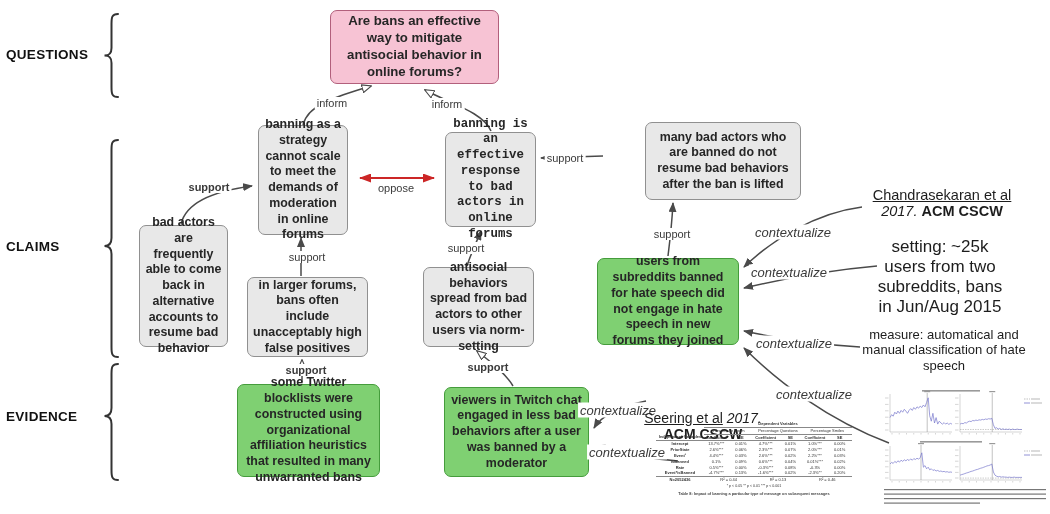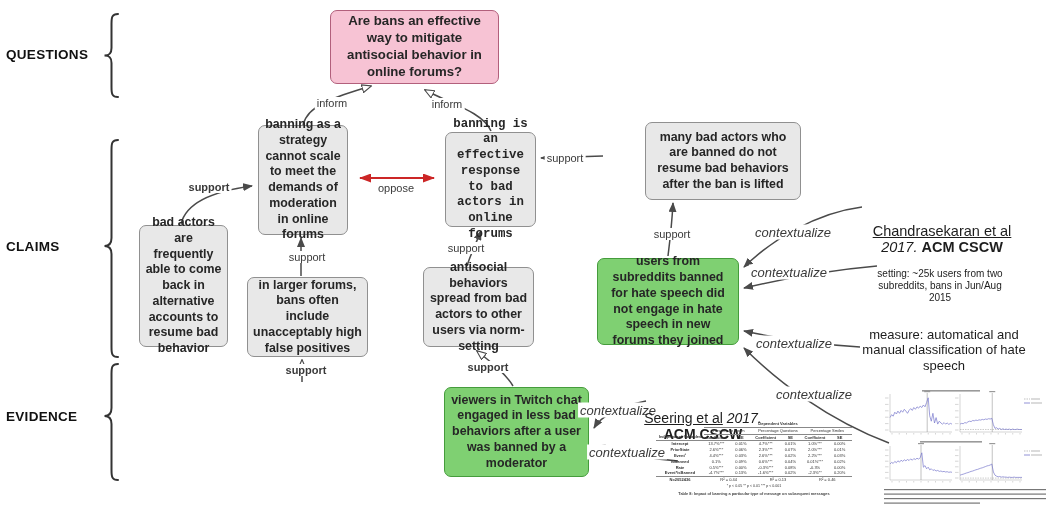--- a/index.html
+++ b/index.html
@@ -84,44 +84,45 @@
   <div class="node q" style="left:330px;top:10px;width:169px;height:74px;">Are bans an effective way to mitigate antisocial behavior in online forums?</div>
 
   <div class="node claim" style="left:258px;top:125px;width:90px;height:110px;">banning as a strategy cannot scale to meet the demands of moderation in online forums</div>
   <div class="node claim" style="left:445px;top:132px;width:91px;height:95px;font-family:Liberation Mono, monospace;">banning is an effective response to bad actors in online forums</div>
   <div class="node claim" style="left:607px;top:122px;width:156px;height:78px;margin-left:38px;">many bad actors who are banned do not resume bad behaviors after the ban is lifted</div>
   <div class="node claim" style="left:139px;top:225px;width:89px;height:122px;">bad actors are frequently able to come back in alternative accounts to resume bad behavior</div>
   <div class="node claim" style="left:247px;top:277px;width:121px;height:80px;">in larger forums, bans often include unacceptably high false positives</div>
   <div class="node claim" style="left:423px;top:267px;width:111px;height:80px;">antisocial behaviors spread from bad actors to other users via norm-setting</div>
 
   <div class="node ev" style="left:597px;top:258px;width:142px;height:87px;">users from subreddits banned for hate speech did not engage in hate speech in new forums they joined</div>
+  <div class="node ev" style="left:237px;top:384px;width:143px;height:93px;">some Twitter blocklists were constructed using organizational affiliation heuristics that resulted in many unwarranted bans</div>
   <div class="node ev" style="left:444px;top:387px;width:145px;height:90px;">viewers in Twitch chat engaged in less bad behaviors after a user was banned by a moderator</div>
 
   <div class="elabel" style="left:332px;top:103px;">inform</div>
   <div class="elabel" style="left:447px;top:104px;">inform</div>
   <div class="elabel" style="left:396px;top:178px;margin-top:10px;">oppose</div>
   <div class="elabel b" style="left:209px;top:187px;">support</div>
   <div class="elabel" style="left:307px;top:257px;">support</div>
   <div class="elabel b" style="left:306px;top:370px;">support</div>
   <div class="elabel b" style="left:488px;top:367px;">support</div>
   <div class="elabel" style="left:466px;top:248px;">support</div>
   <div class="elabel" style="left:565px;top:158px;">support</div>
   <div class="elabel" style="left:672px;top:234px;">support</div>
   <div class="elabel i" style="left:793px;top:232px;">contextualize</div>
   <div class="elabel i" style="left:789px;top:272px;">contextualize</div>
   <div class="elabel i" style="left:794px;top:343px;">contextualize</div>
   <div class="elabel i" style="left:814px;top:394px;">contextualize</div>
   <div class="elabel i" style="left:618px;top:410px;">contextualize</div>
   <div class="elabel i" style="left:627px;top:452px;">contextualize</div>
 
-  <div class="ann" style="left:872px;top:188px;width:140px;font-size:14.5px;line-height:1.1;margin-top:36px;">
+  <div class="ann" style="left:872px;top:188px;width:140px;font-size:14.5px;line-height:1.1;">
     <span class="u">Chandrasekaran et al</span><span class="i"> 2017. </span><span class="b">ACM CSCW</span>
   </div>
 
-  <div class="ann" style="left:870px;top:268px;width:140px;font-size:10px;line-height:1.18;">setting: ~25k users from two subreddits, bans in Jun/Aug 2015</div>
+  <div class="ann" style="left:870px;top:237px;width:140px;font-size:17px;line-height:1.18;">setting: ~25k users from two subreddits, bans in Jun/Aug 2015</div>
 
   <div class="ann" style="left:856px;top:327px;width:176px;font-size:13px;line-height:1.18;">measure: automatical and manual classification of hate speech</div>
 
   <div class="ann" style="left:643px;top:383px;width:120px;font-size:14px;line-height:1.12;margin-top:28px;">
     <span class="u">Seering et al</span><span class="i"> 2017.</span><br>
     <span class="b">ACM CSCW</span>
   </div>
 
   <div id="table-fig">
     <div id="mini-table">

